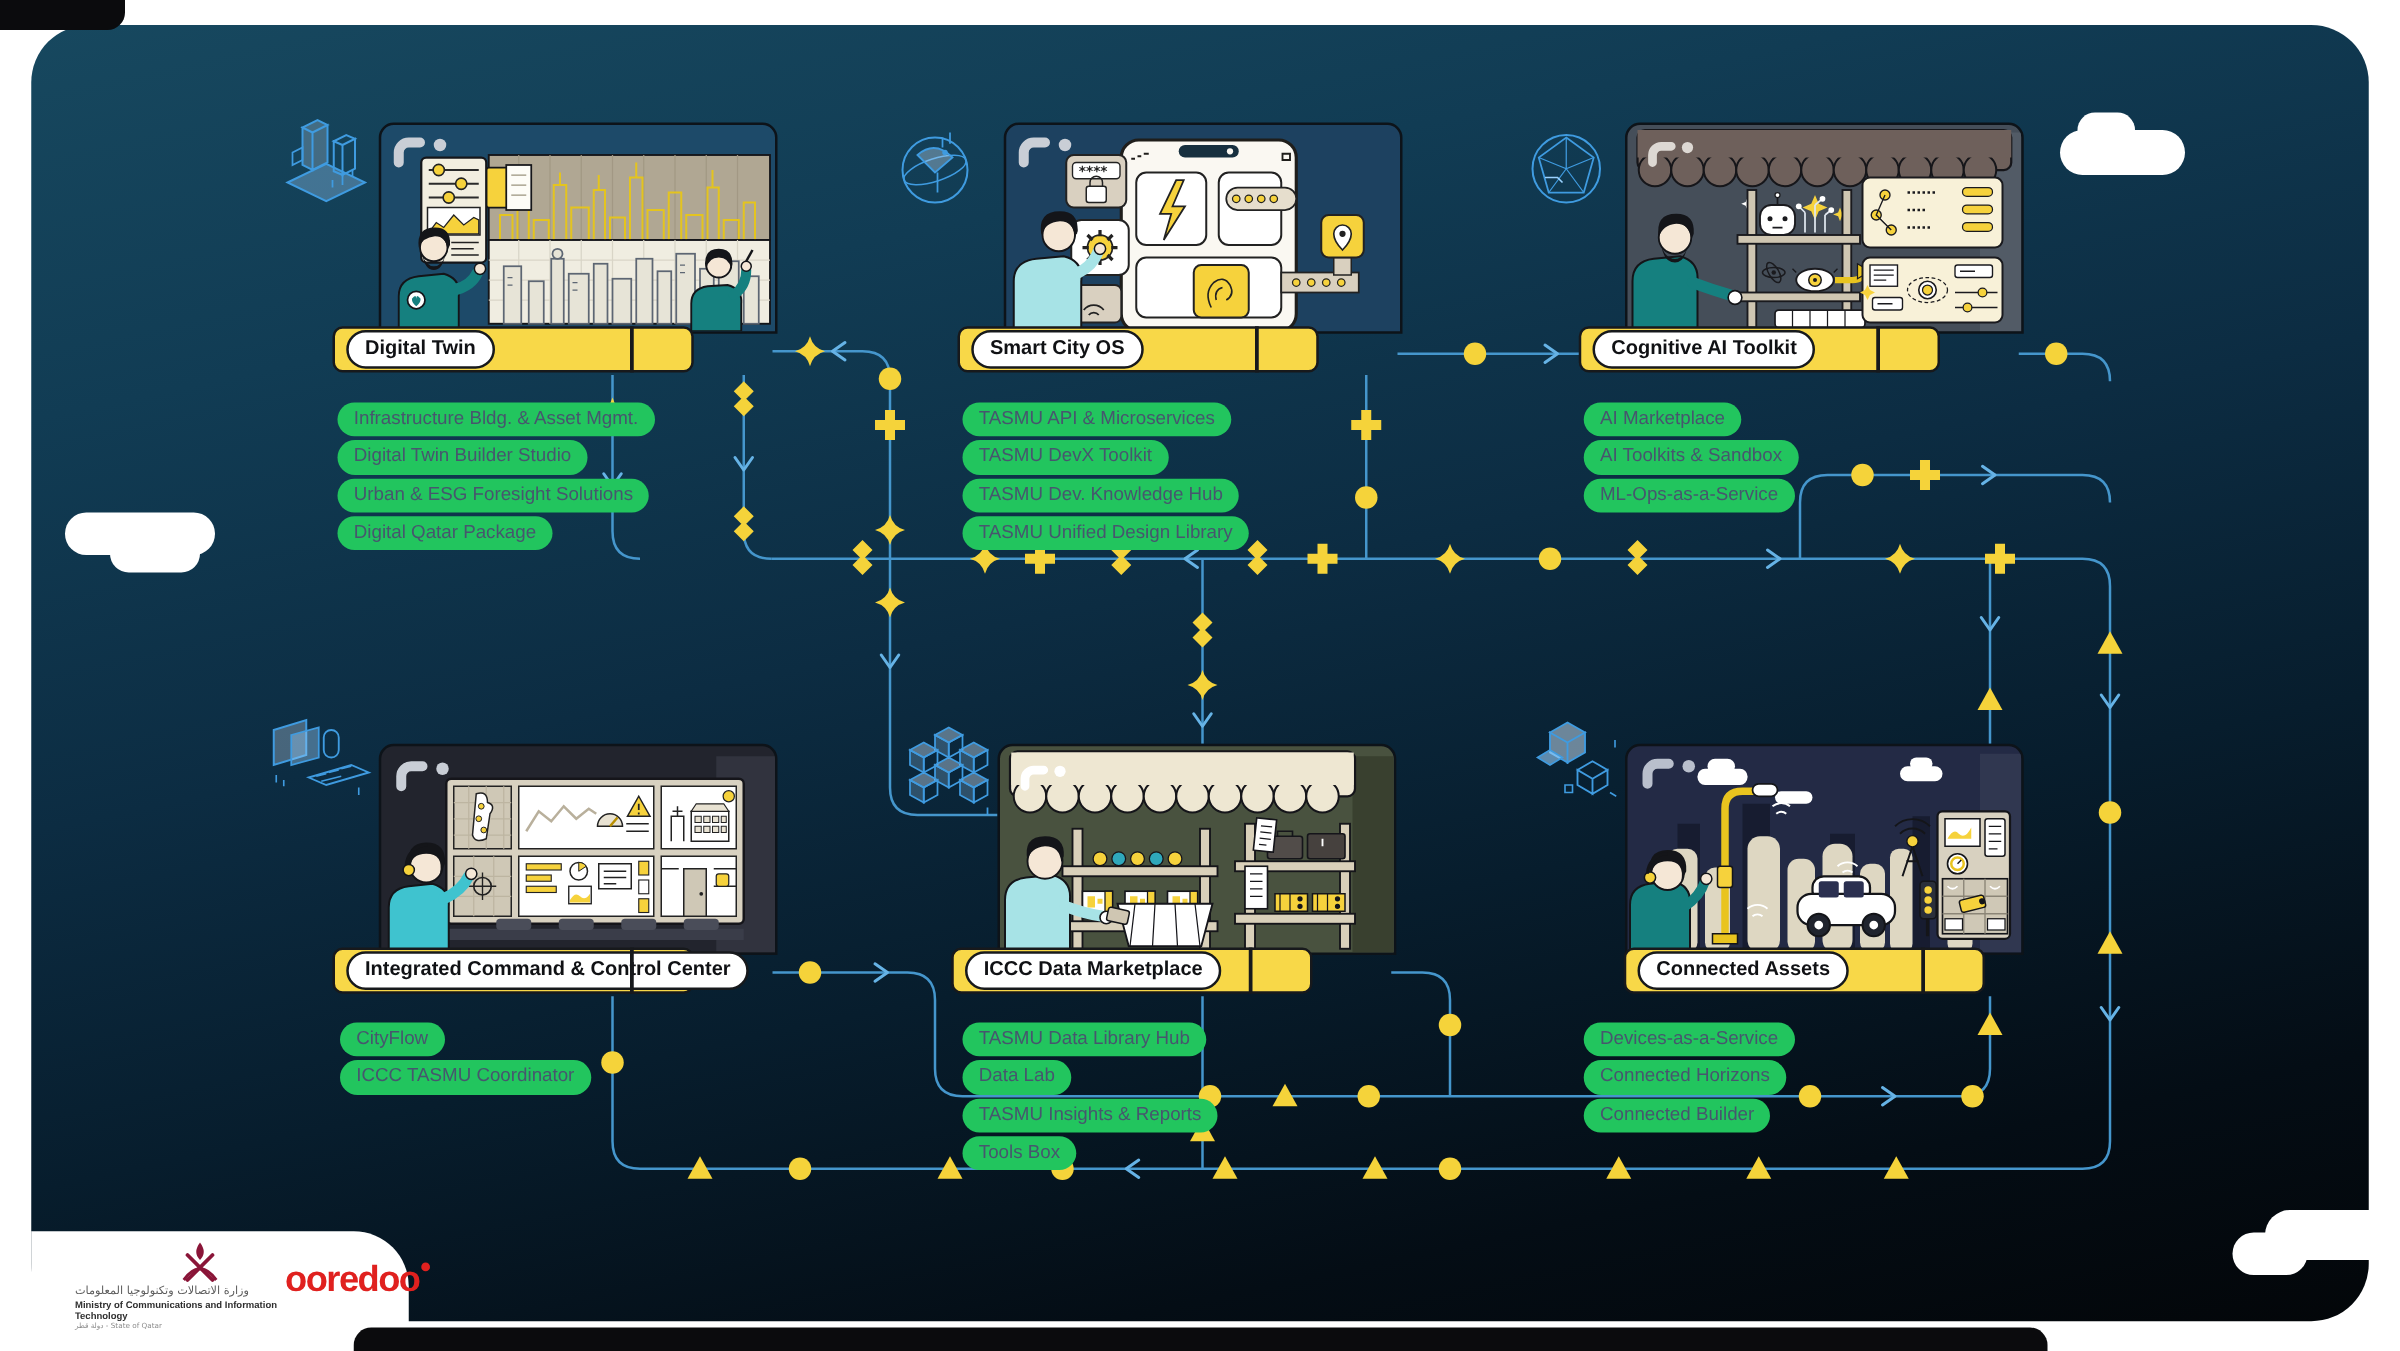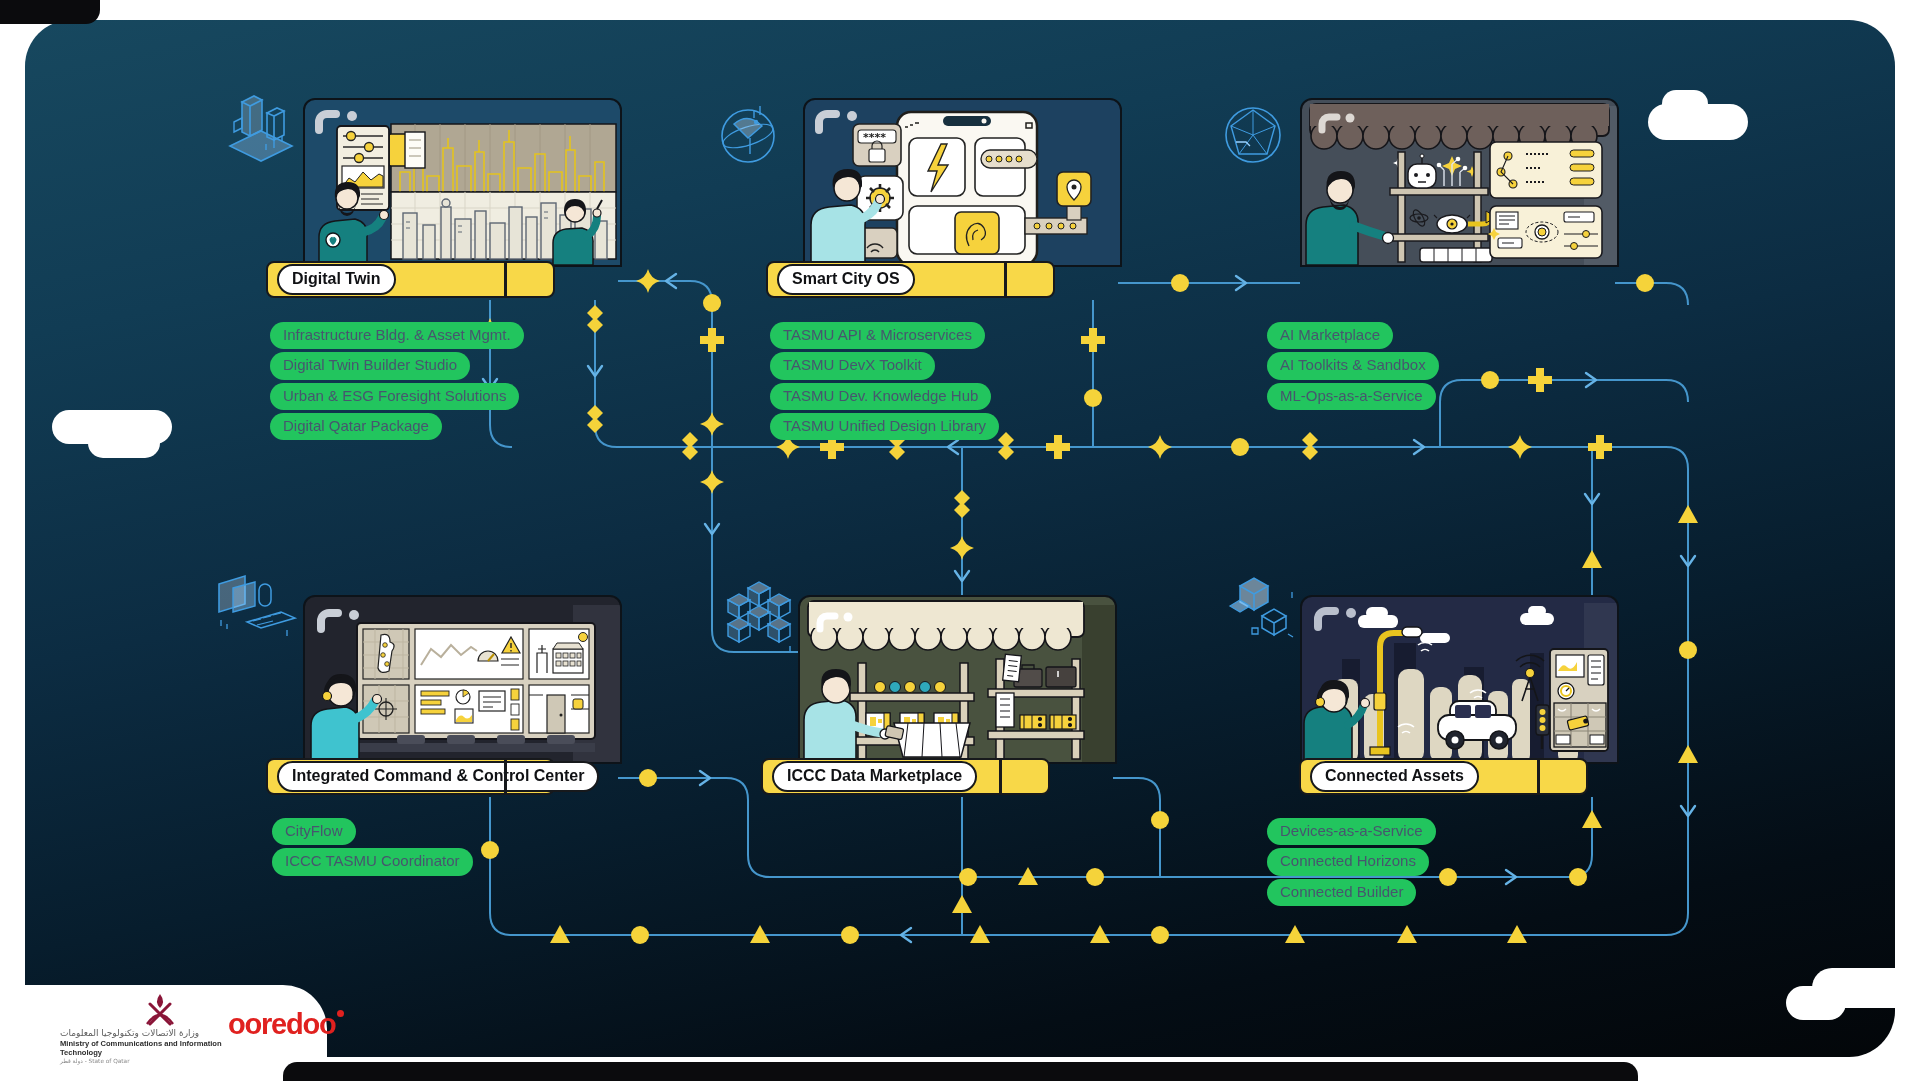--- a/index.html
+++ b/index.html
@@ -641,20 +641,24 @@
   </div>
 
   <div class="bar" style="left:266px;top:261px;">
     <span class="plabel">Digital Twin</span>
       <div class="divider"></div>
   </div>
   <div class="bar" style="left:766px;top:261px;">
     <span class="plabel">Smart City OS</span>
       <div class="divider"></div>
   </div>
+  <div class="bar" style="left:1263px;top:261px;">
+    <span class="plabel">Cognitive AI Toolkit</span>
+      <div class="divider"></div>
+  </div>
   <div class="bar" style="left:266px;top:758px;">
     <span class="plabel">Integrated Command &amp; Control Center</span>
       <div class="divider"></div>
   </div>
   <div class="bar" style="left:761px;top:758px;">
     <span class="plabel">ICCC Data Marketplace</span>
       <div class="divider"></div>
   </div>
   <div class="bar" style="left:1263px;top:758px;margin-left:36px;">
     <span class="plabel">Connected Assets</span>
@@ -675,20 +679,26 @@
     </div>
   <div class="items" style="left:1267px;top:322px;">
       <span class="pill">AI Marketplace</span>
       <span class="pill">AI Toolkits &amp; Sandbox</span>
       <span class="pill">ML-Ops-as-a-Service</span>
     </div>
   <div class="items" style="left:272px;top:818px;">
       <span class="pill">CityFlow</span>
       <span class="pill">ICCC TASMU Coordinator</span>
     </div>
+  <div class="items" style="left:770px;top:818px;">
+      <span class="pill">TASMU Data Library Hub</span>
+      <span class="pill">Data Lab</span>
+      <span class="pill">TASMU Insights &amp; Reports</span>
+      <span class="pill">Tools Box</span>
+    </div>
   <div class="items" style="left:1267px;top:818px;">
       <span class="pill">Devices-as-a-Service</span>
       <span class="pill">Connected Horizons</span>
       <span class="pill">Connected Builder</span>
     </div>
 
   <div class="logo-notch"></div>
   <div class="ministry footer-logos">
     <svg width="46" height="36" viewBox="0 0 46 36" style="margin:0 auto;display:block;">
       <path d="M23,2 q6,8 0,14 q-6,-6 0,-14 z" fill="#8A1538"></path>

